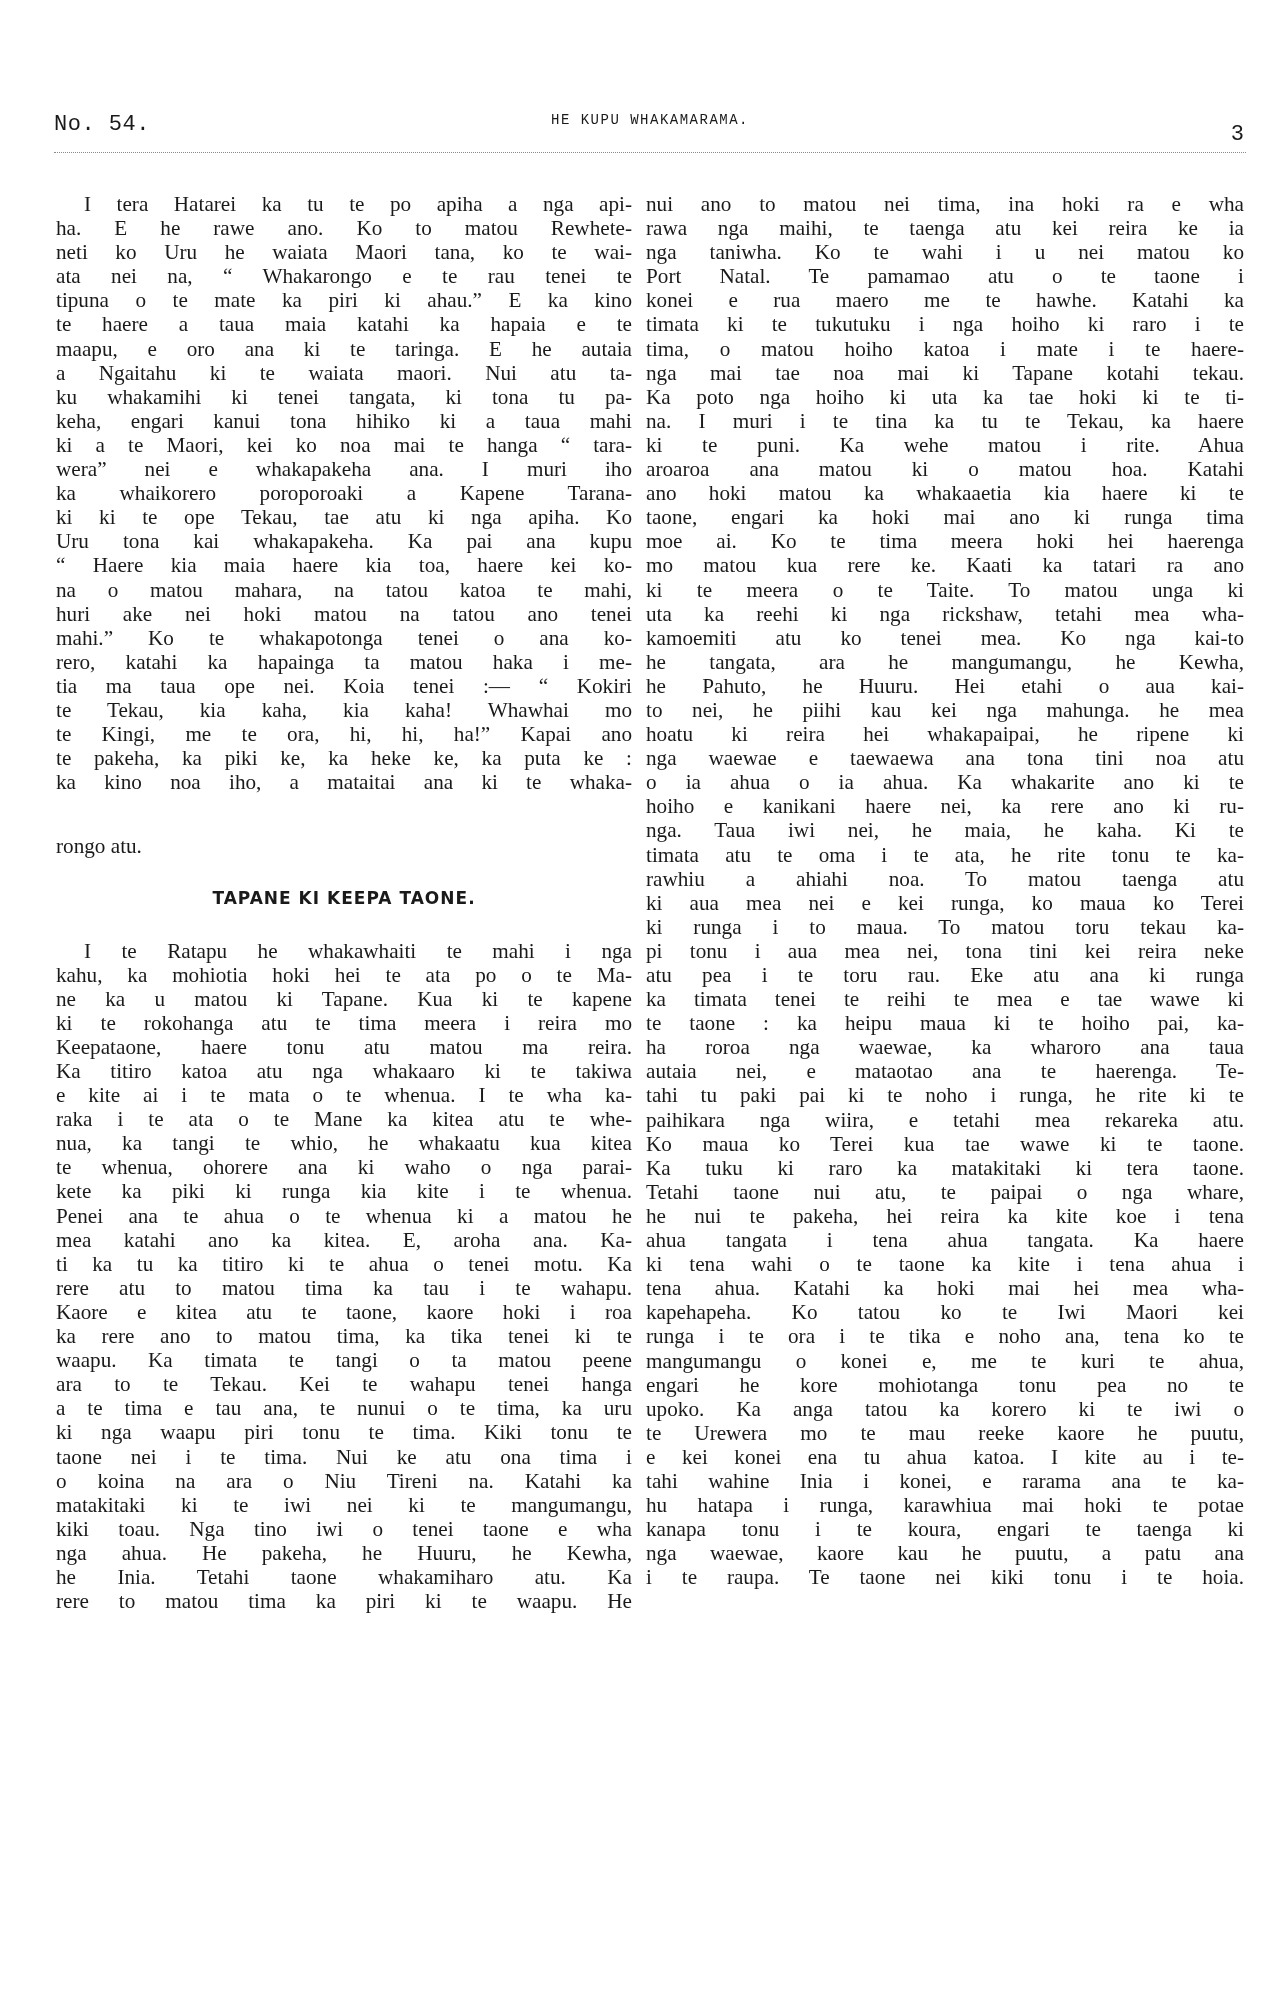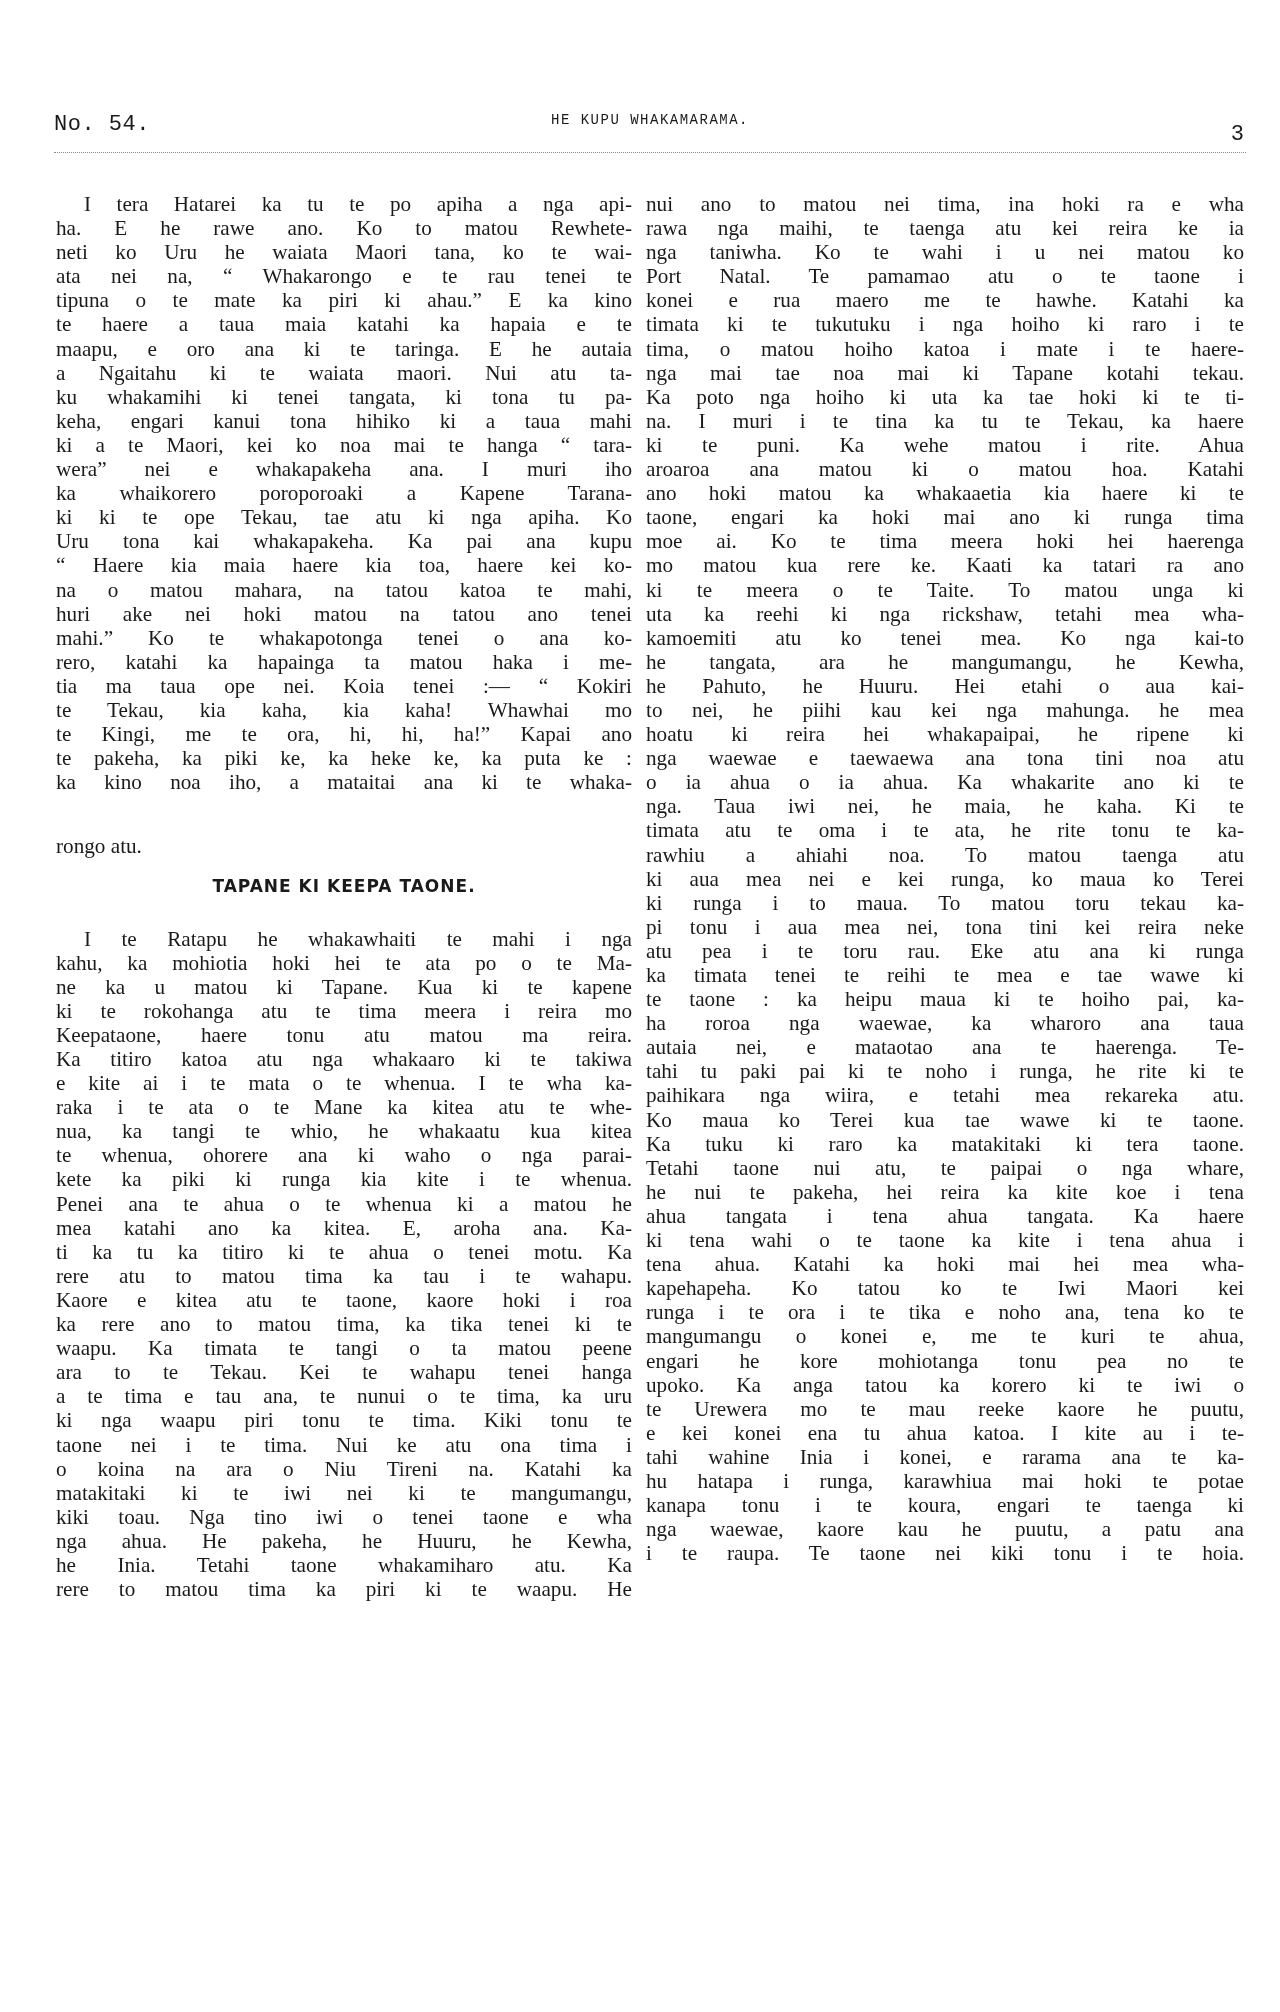--- a/index.html
+++ b/index.html
@@ -12,21 +12,21 @@
   .hdr-page { position: absolute; right: 2px; top: 10px; font-size: 22px; }
   .hdr-rule { position: absolute; left: 0; top: 40px; width: 100%; height: 0;
               border-top: 1px dotted #8a8a8a; }
   .col { position: absolute; top: 192px; font-size: 21.2px; line-height: 24.1px; }
   .col-left { left: 56px; width: 576px; }
   .col-right { left: 646px; width: 598px; }
   .line { display: block; white-space: nowrap; text-align: justify; text-align-last: justify; height: 24.1px; }
   .line.last { text-align-last: left; margin-top: 40px; }
   .line.indent { padding-left: 28px; }
   .section-title { display: block; text-align: center; font-family: "DejaVu Sans", "Liberation Sans", sans-serif;
-                   font-weight: bold; font-size: 17px; letter-spacing: 1px; margin: 16px 0 28px 0; }
+                   font-weight: bold; font-size: 17px; letter-spacing: 1px; margin: 28px 0 28px 0; }
 </style>
 </head>
 <body>
 
 <div class="header">
   <span class="hdr-no">No. 54.</span>
   <span class="hdr-title">HE KUPU WHAKAMARAMA.</span>
   <span class="hdr-page">3</span>
   <div class="hdr-rule"></div>
 </div>
@@ -112,20 +112,21 @@
     <span class="line">mo matou kua rere ke.  Kaati ka tatari ra ano</span>
     <span class="line">ki te meera o te Taite.  To matou unga ki</span>
     <span class="line">uta ka reehi ki nga rickshaw, tetahi mea wha-</span>
     <span class="line">kamoemiti atu ko tenei mea.  Ko nga kai-to</span>
     <span class="line">he tangata, ara he mangumangu, he Kewha,</span>
     <span class="line">he Pahuto, he Huuru.  Hei etahi o aua kai-</span>
     <span class="line">to nei, he piihi kau kei nga mahunga. he mea</span>
     <span class="line">hoatu ki reira hei whakapaipai, he ripene ki</span>
     <span class="line">nga waewae e taewaewa ana tona tini noa atu</span>
     <span class="line">o ia ahua o ia ahua.  Ka whakarite ano ki te</span>
+    <span class="line">hoiho e kanikani haere nei, ka rere ano ki ru-</span>
     <span class="line">nga.  Taua iwi nei, he maia, he kaha.  Ki te</span>
     <span class="line">timata atu te oma i te ata, he rite tonu te ka-</span>
     <span class="line">rawhiu a ahiahi noa.  To matou taenga atu</span>
     <span class="line">ki aua mea nei e kei runga, ko maua ko Terei</span>
     <span class="line">ki runga i to maua.  To matou toru tekau ka-</span>
     <span class="line">pi tonu i aua mea nei, tona tini kei reira neke</span>
     <span class="line">atu pea i te toru rau.  Eke atu ana ki runga</span>
     <span class="line">ka timata tenei te reihi te mea e tae wawe ki</span>
     <span class="line">te taone :  ka heipu maua ki te hoiho pai, ka-</span>
     <span class="line">ha roroa nga waewae, ka wharoro ana taua</span>

